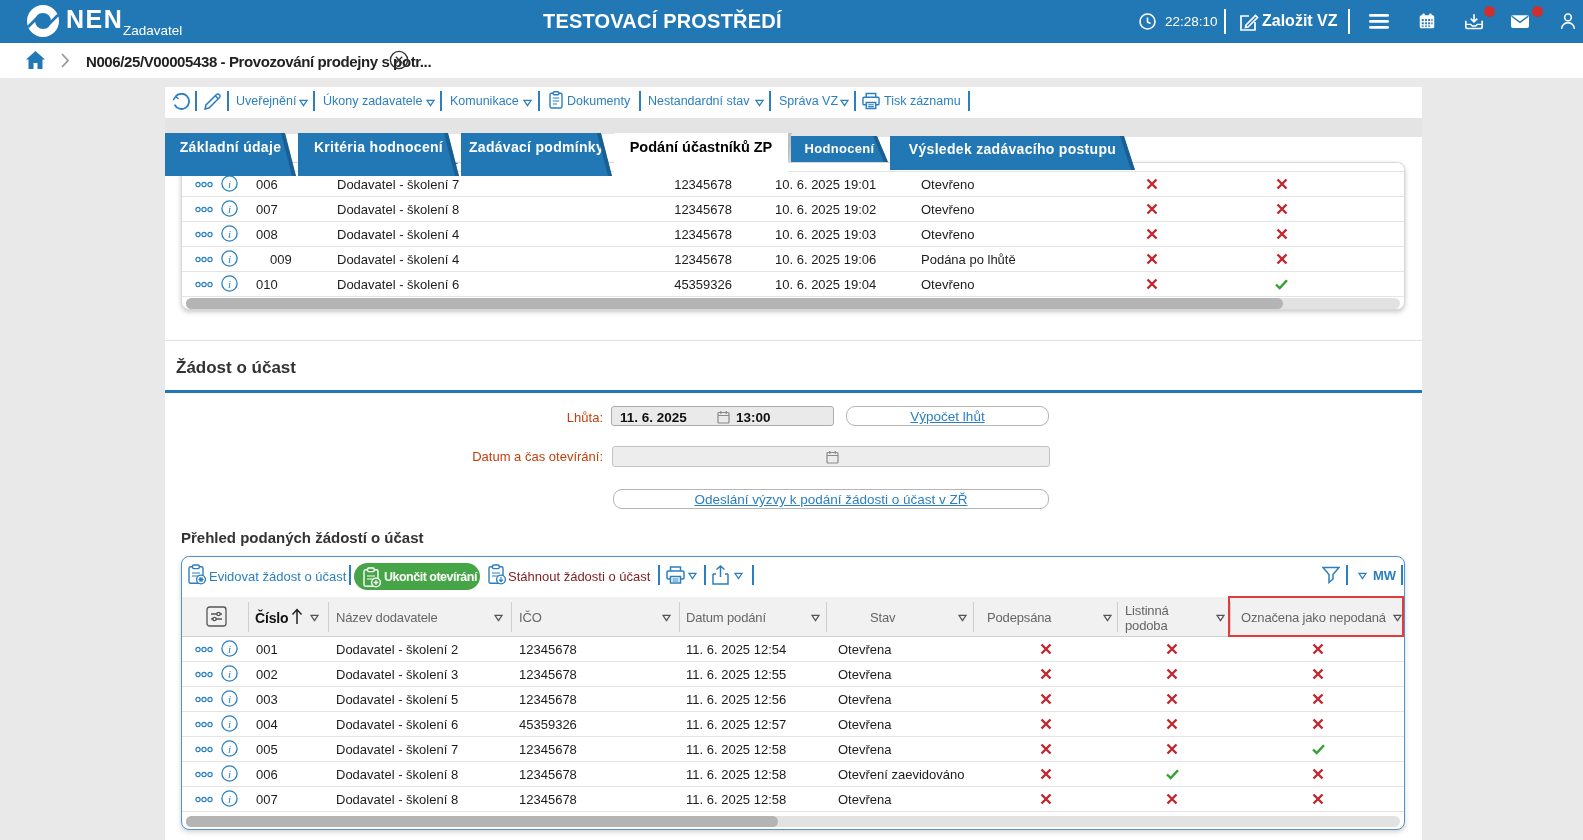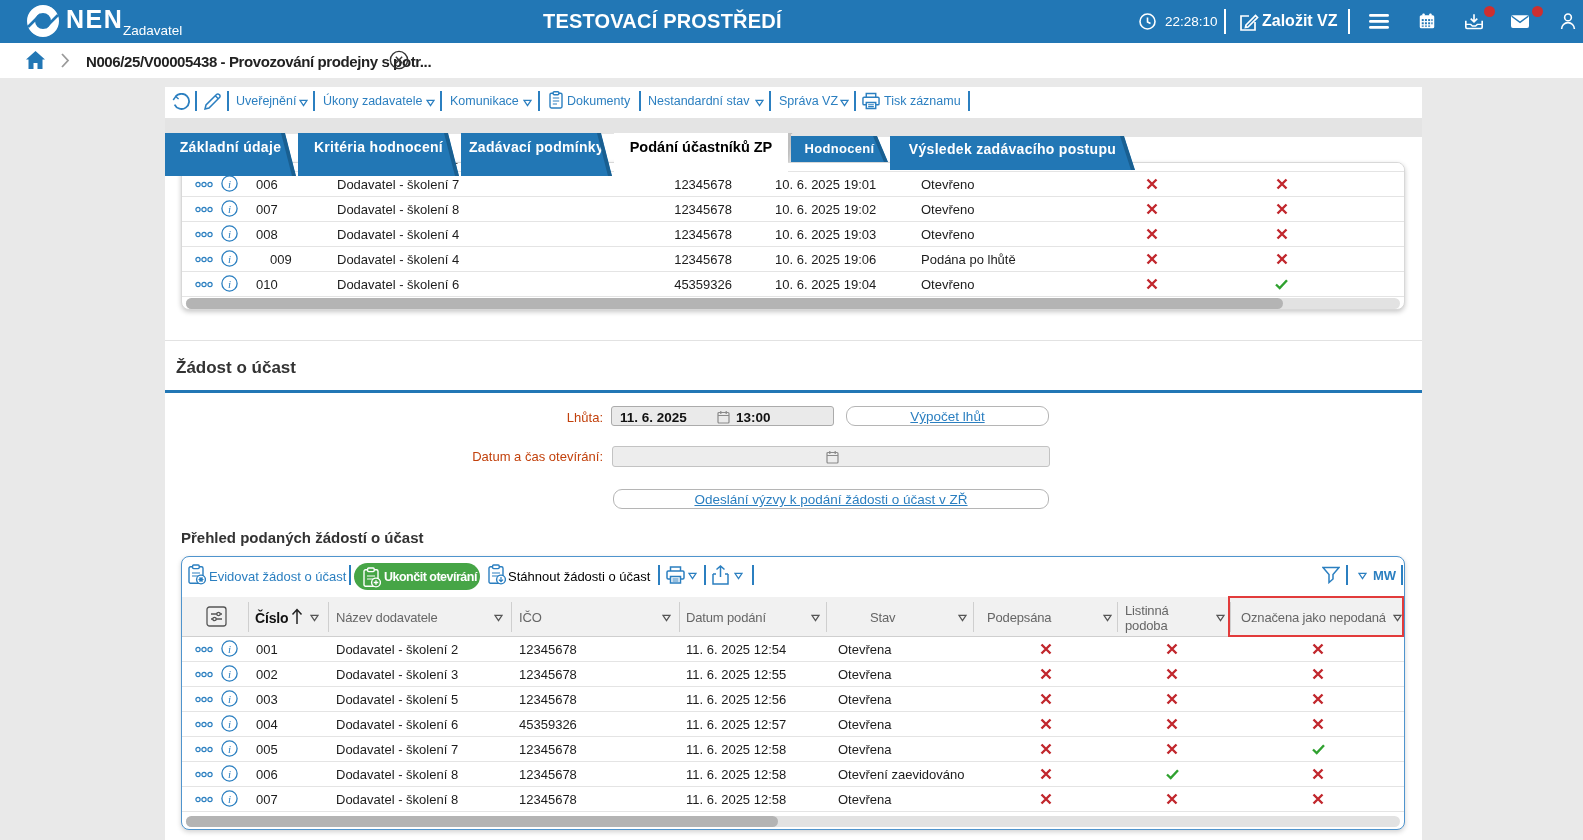--- a/index.html
+++ b/index.html
@@ -406,21 +406,21 @@
         <path d="M13 13.2 V17.8 M10.7 15.5 H15.3" stroke-width="1.3"></path>
       </svg></div>
   <div style="position:absolute;left:202px;top:13px;color:#fff;font-size:12.5px;letter-spacing:-0.5px;font-weight:bold">Ukončit otevírání</div>
   <div style="position:absolute;left:306px;top:7px"><svg width="18" height="21" viewBox="0 0 18 21" fill="none" stroke="#2b7fc0" stroke-width="1.4">
         <rect x="1" y="2.8" width="14" height="16.5" rx="1.5"></rect>
         <rect x="4.6" y="1" width="6.6" height="3.6" rx="1" fill="#fff"></rect>
         <path d="M4 9 H12 M4 12 H12" stroke-width="1.2"></path>
         <circle cx="13" cy="15.5" r="4.4" fill="#fff"></circle>
         <path d="M13 13 V17.5 M11 15.7 L13 17.7 L15 15.7" stroke-width="1.2"></path>
       </svg></div>
-  <div style="position:absolute;left:326px;top:12px;color:#000000;font-size:13px">Stáhnout žádosti o účast</div>
+  <div style="position:absolute;left:326px;top:12px;color:#7f1d1d;font-size:13px">Stáhnout žádosti o účast</div>
   <div style="position:absolute;left:476px;top:8px;width:1.5px;height:20px;background:#2b7fc0"></div>
   <svg style="position:absolute;left:484px;top:9px" width="19" height="18" viewBox="0 0 19 18" fill="none" stroke="#2b7fc0" stroke-width="1.5">
       <path d="M4.5 5 V1 H14.5 V5"></path>
       <rect x="1" y="5" width="17" height="8" rx="1.2"></rect>
       <path d="M4.5 10.5 H14.5 V17 H4.5 Z" fill="#fff"></path>
       <path d="M6.5 13 H12.5 M6.5 15 H12.5" stroke-width="1.2"></path>
     </svg>
   <svg class="fdrop" style="position:absolute;left:506px;top:15px" viewBox="0 0 10 9" fill="none" stroke="#2b7fc0" stroke-width="1.4">
       <path d="M1 1.5 H9 L5 7.5 Z"></path>
     </svg>

